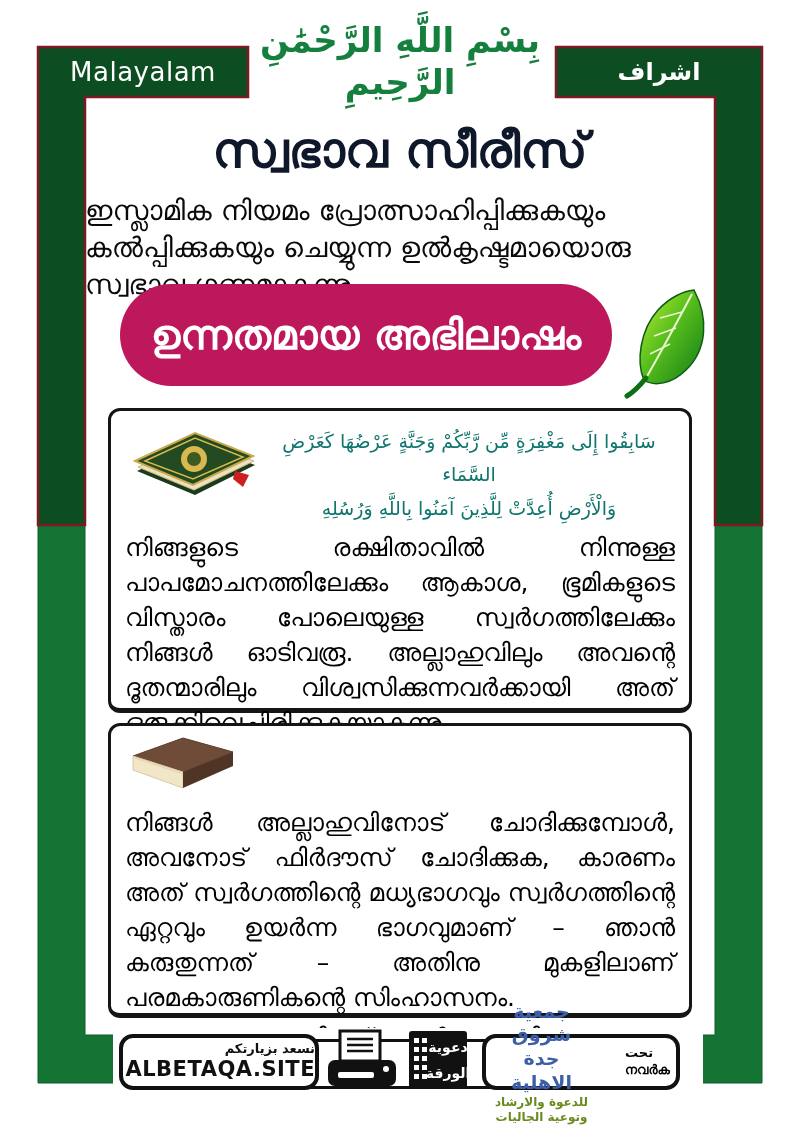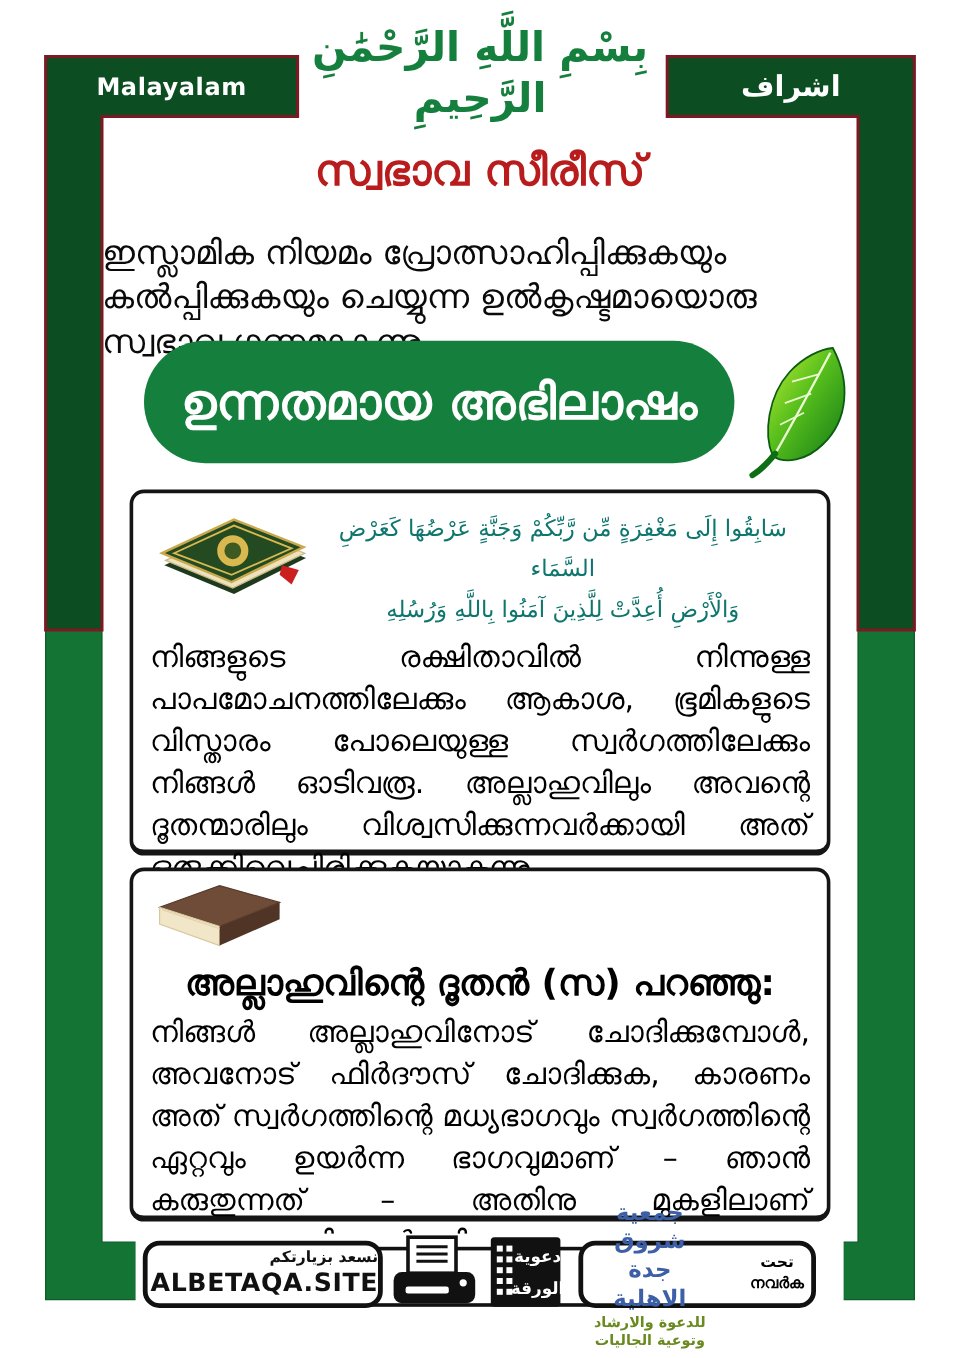--- a/index.html
+++ b/index.html
@@ -4,39 +4,39 @@
 <style>
   html,body{margin:0;padding:0;background:#ffffff;}
   .page{
     position:relative;width:800px;height:1132px;background:#ffffff;overflow:hidden;
     font-family:"DejaVu Sans","Liberation Sans",sans-serif;color:#111;
   }
   .abs{position:absolute;}
   
   .lang-badge-en{
     left:38px;top:47px;width:210px;height:50px;display:flex;align-items:center;justify-content:center;
-    color:#fff;font-size:20px;font-weight:700;letter-spacing:.5px;
+    color:#fff;font-size:26px;font-weight:400;letter-spacing:.5px;
   }
   .lang-badge-ar{
     left:556px;top:47px;width:206px;height:50px;display:flex;align-items:center;justify-content:center;
     color:#fff;font-size:24px;font-weight:bold;direction:rtl;
   }
   .bismillah{
     left:244px;top:2px;width:312px;height:118px;display:flex;align-items:center;justify-content:center;
     text-align:center;font-size:34px;line-height:1.25;direction:rtl;color:#15803d;
     font-family:"DejaVu Sans",sans-serif;font-weight:bold;
   }
   .series-title{
-    left:85px;top:122px;width:630px;text-align:center;font-size:36px;font-weight:600;color:#b91c1c;
+    left:85px;top:122px;width:630px;text-align:center;font-size:49px;font-weight:600;color:#0f172a;
   }
   .series-subtitle{
     left:85px;top:193px;width:636px;font-size:28px;line-height:1.32;text-align:left;color:#0a0a0a;
   }
   .topic-pill{
-    left:120px;top:284px;width:492px;height:102px;border-radius:52px;background:#15803d;
+    left:120px;top:284px;width:492px;height:102px;border-radius:52px;background:#be185d;
     display:flex;align-items:center;justify-content:center;
   }
   .topic-pill span{color:#fff;font-size:41px;font-weight:600;}
   .leaf{left:616px;top:284px;}
   
   .card{
     background:#fff;border:3px solid #151515;border-bottom-width:5px;border-radius:12px;
     box-sizing:border-box;padding:8px 14px;
   }
   .card1{left:108px;top:408px;width:584px;height:305px;}
@@ -59,21 +59,21 @@
     box-sizing:border-box;display:flex;flex-direction:column;align-items:flex-end;justify-content:center;line-height:1.15;
   }
   .visit-text{font-size:13px;font-weight:bold;direction:rtl;}
   .site-name{font-size:21px;font-weight:800;letter-spacing:.5px;}
   .printer{left:324px;top:1028px;}
   .kufic{left:408px;top:1030px;}
   .supervision-card{
     left:482px;top:1034px;width:198px;height:56px;border:4px solid #111;border-radius:14px;background:#fff;
     box-sizing:border-box;display:flex;align-items:center;justify-content:center;gap:6px;direction:rtl;padding:0 6px;
   }
-  .sup-prefix{font-size:13px;font-weight:bold;text-align:center;line-height:1.3;color:#000;margin-left:28px;}
+  .sup-prefix{font-size:13px;font-weight:bold;text-align:left;line-height:1.3;color:#000;margin-left:28px;}
   .sup-org{text-align:center;line-height:1.25;}
   .sup-org .l1{font-size:19px;font-weight:bold;color:#3c5fa8;}
   .sup-org .l2{font-size:12px;font-weight:bold;color:#6a8a1f;}
 </style>
 </head>
 <body>
 
 <div class="page">
 
   <svg class="abs" style="left:0;top:0" width="800" height="1132" viewBox="0 0 800 1132" aria-hidden="true">
@@ -130,21 +130,20 @@
     <div class="ml-ref">(അൽ-ഹദീദ്: 21)</div>
   </div>
 
   <div class="abs card card2">
     <svg width="115" height="62" viewBox="0 0 115 62" aria-hidden="true">
       <polygon points="8,22 58,4 108,18 58,38" fill="#6e4c38" stroke="#5a3c2c" stroke-width="1"></polygon>
       <polygon points="8,22 8,36 58,54 58,38" fill="#f1e7c8" stroke="#d9c9a0" stroke-width="1"></polygon>
       <polygon points="58,38 58,54 108,32 108,18" fill="#503526"></polygon>
       <line x1="10" y1="24" x2="58" y2="40" stroke="#e0d2ab" stroke-width="1"></line>
     </svg>
-    <div class="ml-heading center">അല്ലാഹുവിന്റെ ദൂതൻ (സ) പറഞ്ഞു:</div>
     <div class="ml-body">നിങ്ങൾ അല്ലാഹുവിനോട് ചോദിക്കുമ്പോൾ, അവനോട് ഫിർദൗസ് ചോദിക്കുക, കാരണം അത് സ്വർഗത്തിന്റെ മധ്യഭാഗവും സ്വർഗത്തിന്റെ ഏറ്റവും ഉയർന്ന ഭാഗവുമാണ് – ഞാൻ കരുതുന്നത് – അതിനു മുകളിലാണ് പരമകാരുണികന്റെ സിംഹാസനം.</div>
     <div class="ml-attr">ഉദ്ധരിച്ചത്: അൽ-ബുഖാരി</div>
   </div>
 
   <div class="abs footer-strip"></div>
   <div class="abs footer-band"></div>
 
   <div class="abs visit-card">
     <div class="visit-text">نسعد بزيارتكم</div>
     <div class="site-name">ALBETAQA.SITE</div>

